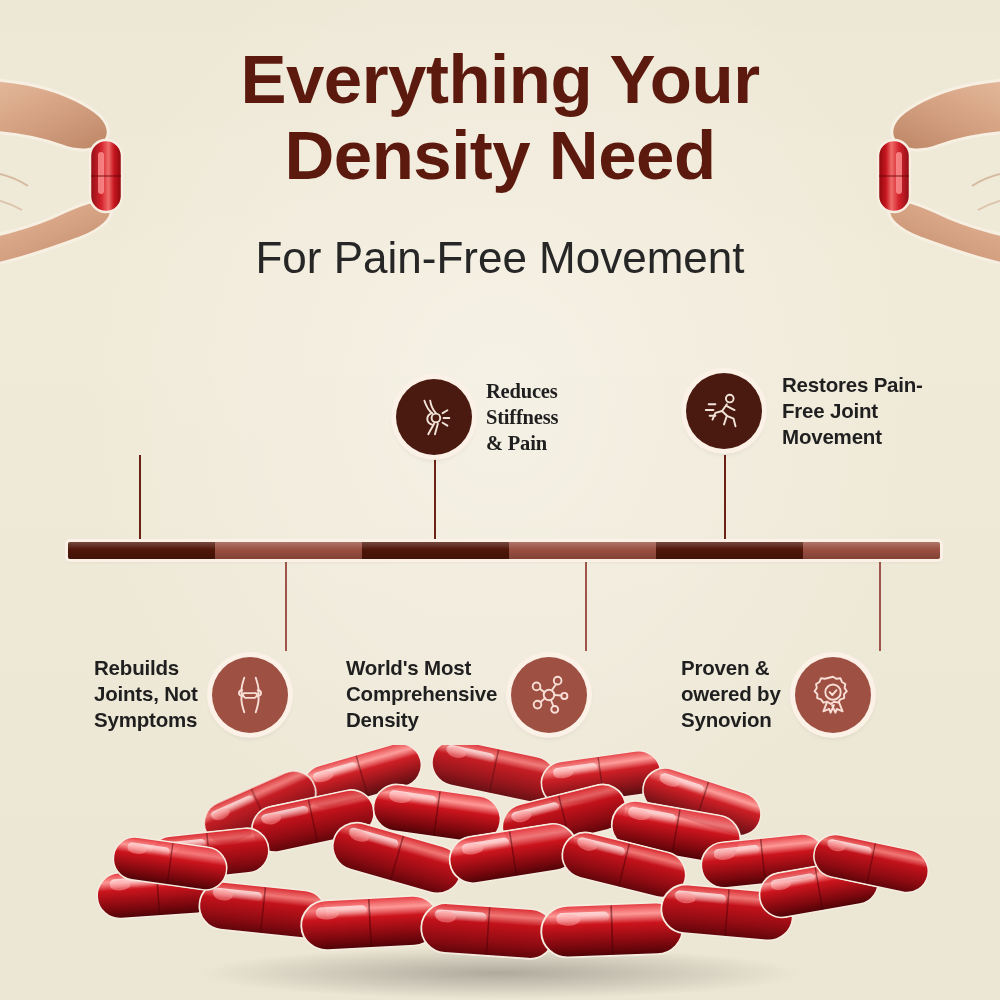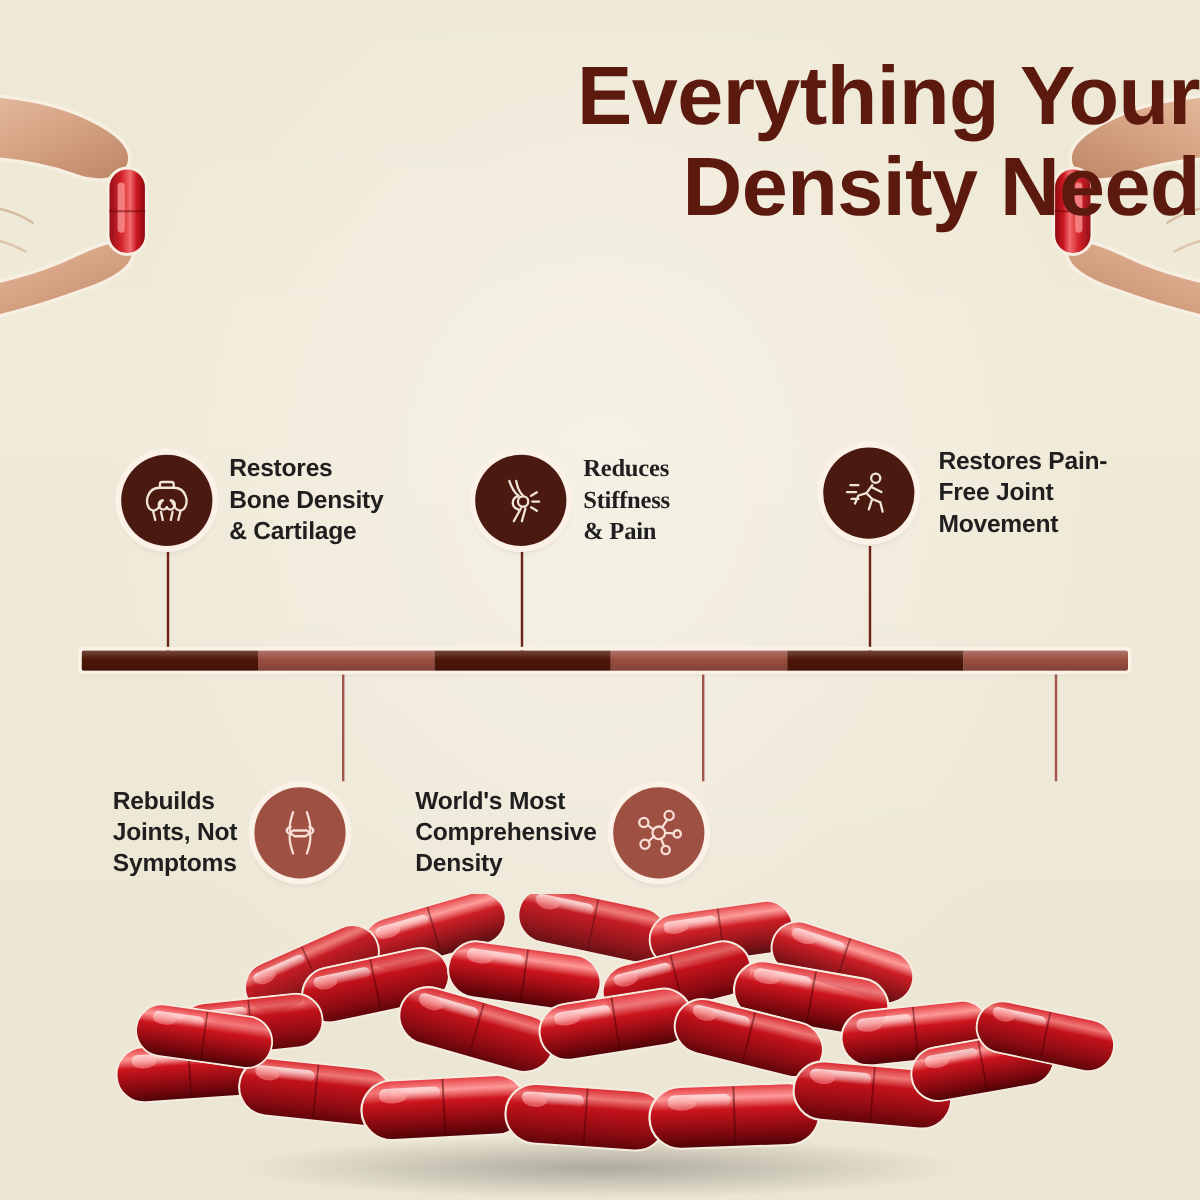--- a/index.html
+++ b/index.html
@@ -21,21 +21,21 @@
     position:absolute; inset:0;
     background:
       radial-gradient(ellipse at 50% 40%, rgba(255,255,255,.35) 0%, rgba(255,255,255,0) 62%),
       linear-gradient(180deg, rgba(0,0,0,.012) 0%, rgba(0,0,0,0) 30%, rgba(0,0,0,.02) 100%);
     pointer-events:none;
   }
 
   
   .headline{
     position:absolute; left:0; right:0; top:42px;
-    text-align:right;
+    text-align:center;
     font-size:69px; line-height:76px;
     font-weight:700;
     letter-spacing:-.5px;
     color:#5c1a0e;
     z-index:6;
   }
   .headline .l2{ display:block; }
 
   .subhead{
     position:absolute; left:0; right:0; top:232px;
@@ -103,41 +103,42 @@
   .badge svg{ display:block; width:46px; height:46px; }
 
   .ftext{
     font-size:20.5px;
     line-height:26px;
     font-weight:700;
     color:#1f1f1f;
     letter-spacing:-.2px;
     white-space:pre-line;
   }
-  .node.rev{ flex-direction:row-reverse; }
+  .node.rev{ flex-direction:row-reverse;align-items:flex-end; }
   .node.rev .ftext{ text-align:left; }
 
   
   .pile{
     position:absolute; left:0; right:0; bottom:0;
     height:255px;
     z-index:4;
   }
   .pile svg{ display:block; width:100%; height:100%; }
 </style>
 </head>
 <body>
 
 <div id="poster" style="background: rgb(240, 234, 216);">
 
   <div class="headline">
     <span>Everything Your</span>
     <span class="l2">Density Need</span>
   </div>
 
+  <div class="subhead">For Pain-Free Movement</div>
 
   <div class="hand left">
     <svg viewBox="0 0 150 232" xmlns="http://www.w3.org/2000/svg">
       <defs>
         <linearGradient id="skL" x1="0" y1="0" x2="1" y2="1">
           <stop offset="0%" stop-color="#e8c0a4"></stop>
           <stop offset="45%" stop-color="#d9a788"></stop>
           <stop offset="100%" stop-color="#bd8666"></stop>
         </linearGradient>
         <linearGradient id="capL" x1="0" y1="0" x2="1" y2="0">
@@ -202,35 +203,20 @@
 
   <div class="bar">
     <div class="seg dark" style="flex: 0 0 147px; background: rgb(79, 22, 9);"></div>
     <div class="seg light" style="flex: 0 0 147px; background: rgb(154, 79, 65);"></div>
     <div class="seg dark" style="flex: 0 0 147px; background: rgb(79, 22, 9);"></div>
     <div class="seg light" style="flex: 0 0 147px; background: rgb(154, 79, 65);"></div>
     <div class="seg dark" style="flex: 0 0 147px; background: rgb(79, 22, 9);"></div>
     <div class="seg light" style="flex: 1 1 auto; background: rgb(154, 79, 65);"></div>
   </div>
 
-  <div class="node" style="left:101px; top:378px;">
-    <div class="badge dark" style="background: rgb(74, 26, 17);">
-      <svg viewBox="0 0 48 48" fill="none" stroke="#f2e4d8" stroke-width="2" stroke-linecap="round" stroke-linejoin="round">
-        <path d="M20 8h8a2 2 0 0 1 2 2v3h-12v-3a2 2 0 0 1 2-2z"></path>
-        <path d="M18 13c-5 0-9 3-10.5 7.5C6 25 7 30 10 32c3 2 6 0 7.5-3 1-2 1.5-4 3-5"></path>
-        <path d="M30 13c5 0 9 3 10.5 7.5C42 25 41 30 38 32c-3 2-6 0-7.5-3-1-2-1.5-4-3-5"></path>
-        <path d="M20.5 24c-2 0-3.5 1.5-3.5 3.5S18.5 32 21 32c1.5 0 2.5-.8 3-2"></path>
-        <path d="M27.5 24c2 0 3.5 1.5 3.5 3.5S29.5 32 27 32c-1.5 0-2.5-.8-3-2"></path>
-        <path d="M12 33l2 8M36 33l-2 8M19 34l1.5 7M29 34l-1.5 7"></path>
-      </svg>
-    </div>
-    <div class="ftext">Restores
-Bone Density
-&amp; Cartilage</div>
-  </div>
 
   <div class="node" style="left:396px; top:378px;font-family:Liberation Serif, serif;">
     <div class="badge dark" style="background: rgb(74, 26, 17);">
       <svg viewBox="0 0 48 48" fill="none" stroke="#f2e4d8" stroke-width="2" stroke-linecap="round" stroke-linejoin="round">
         <path d="M14 7c2 6 4 10 8 13"></path>
         <path d="M20 7c1 6 3 10 6 13"></path>
         <path d="M22 20c-3 1-5 3-5 6s2 5 5 6"></path>
         <circle cx="26" cy="25" r="4.5"></circle>
         <path d="M24 31c-2 4-4 7-6 11"></path>
         <path d="M28 31c-1 4-2 7-3 11"></path>
@@ -286,20 +272,34 @@
         <circle cx="30" cy="39" r="3.6"></circle>
         <circle cx="12" cy="34" r="4"></circle>
         <path d="M14.5 17.5 19 21M31.5 12.5 27 19M36.8 24.5 29.5 24M28.5 35.5 26 29M15 31.5 20 27"></path>
       </svg>
     </div>
     <div class="ftext">World's Most
 Comprehensive
 Density</div>
   </div>
 
+  <div class="node rev" style="left:681px; top:655px;">
+    <div class="badge brick" style="background: rgb(158, 80, 67);">
+      <svg viewBox="0 0 48 48" fill="none" stroke="#f8ded4" stroke-width="2" stroke-linecap="round" stroke-linejoin="round">
+        <path d="M24 5l3.6 2.1 4.1-.6 1.6 3.9 3.6 2.1-.8 4.1 2.3 3.5-2.9 3 .2 4.2-4 1.3-2.4 3.4-4.1-.9-3.6 2.2-3.6-2.2-4.1.9-2.4-3.4-4-1.3.2-4.2-2.9-3 2.3-3.5-.8-4.1 3.6-2.1 1.6-3.9 4.1.6z"></path>
+        <circle cx="24" cy="21" r="8"></circle>
+        <path d="M20.5 21l2.8 3 4.4-5"></path>
+        <path d="M18 31l-4 10 6-2.5 1.5 4 3.5-8"></path>
+        <path d="M30 31l4 10-6-2.5-1.5 4-3.5-8"></path>
+      </svg>
+    </div>
+    <div class="ftext">Proven &amp;
+owered by
+Synovion</div>
+  </div>
 
   <div class="pile">
     <svg viewBox="0 0 1000 255" xmlns="http://www.w3.org/2000/svg">
       <defs>
         <linearGradient id="cg" x1="0" y1="0" x2="0" y2="1">
           <stop offset="0%" stop-color="#d8252c"></stop>
           <stop offset="18%" stop-color="#ef6a6a" stop-opacity=".9"></stop>
           <stop offset="34%" stop-color="#c3121b"></stop>
           <stop offset="72%" stop-color="#8f0b12"></stop>
           <stop offset="100%" stop-color="#5e050a"></stop>

